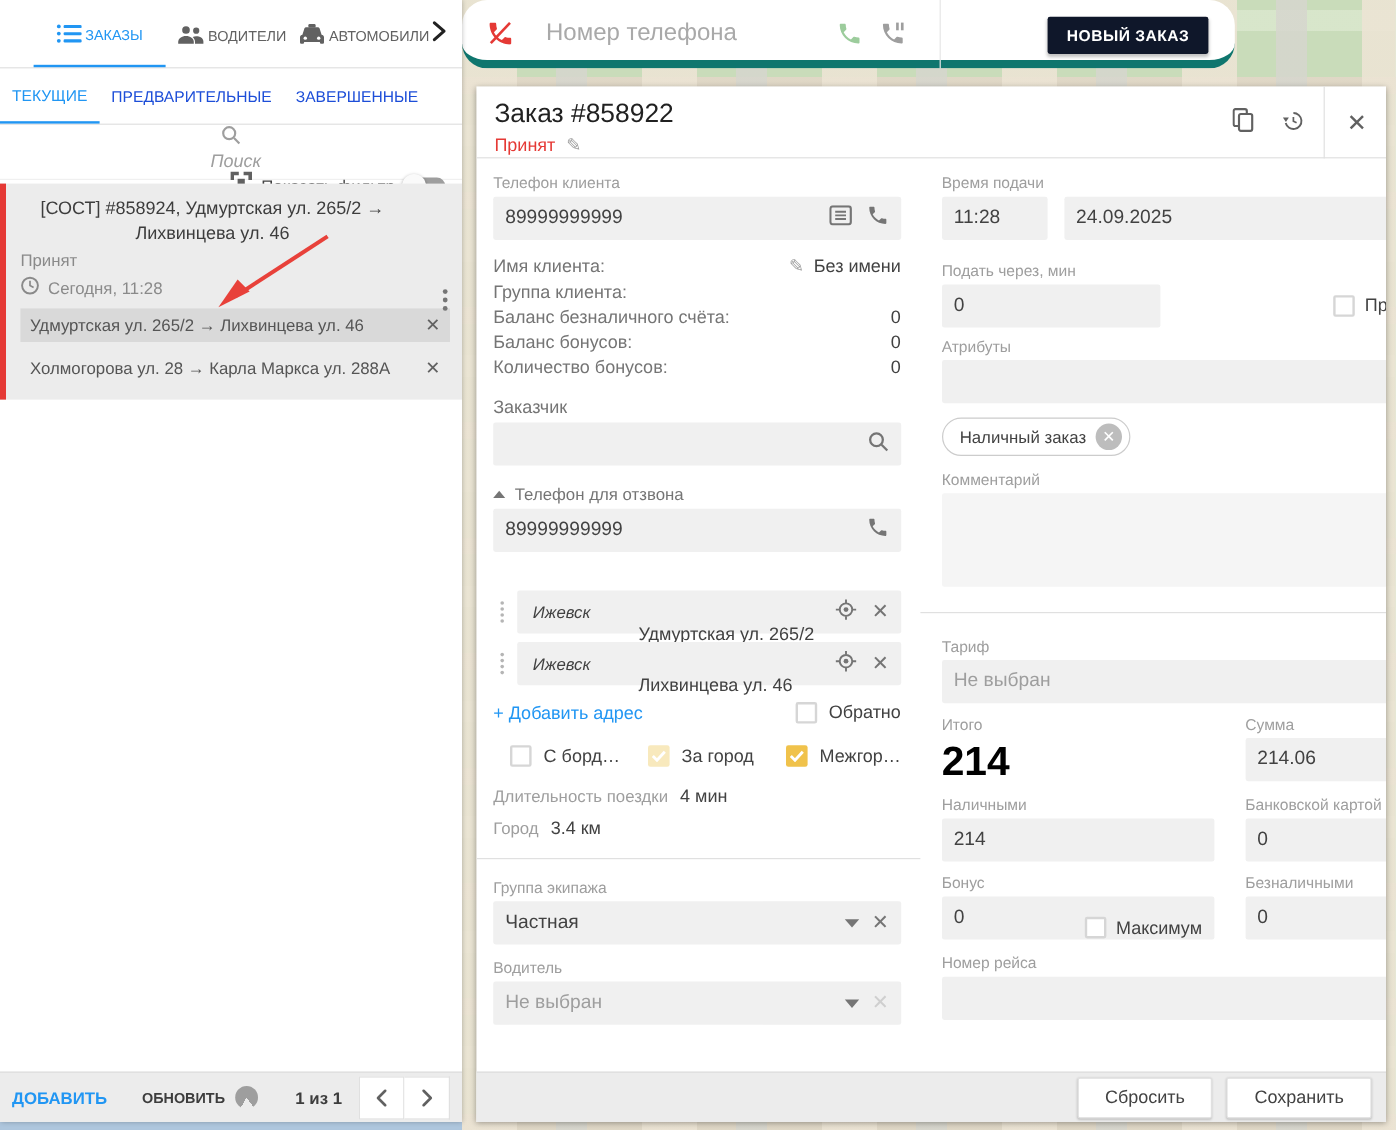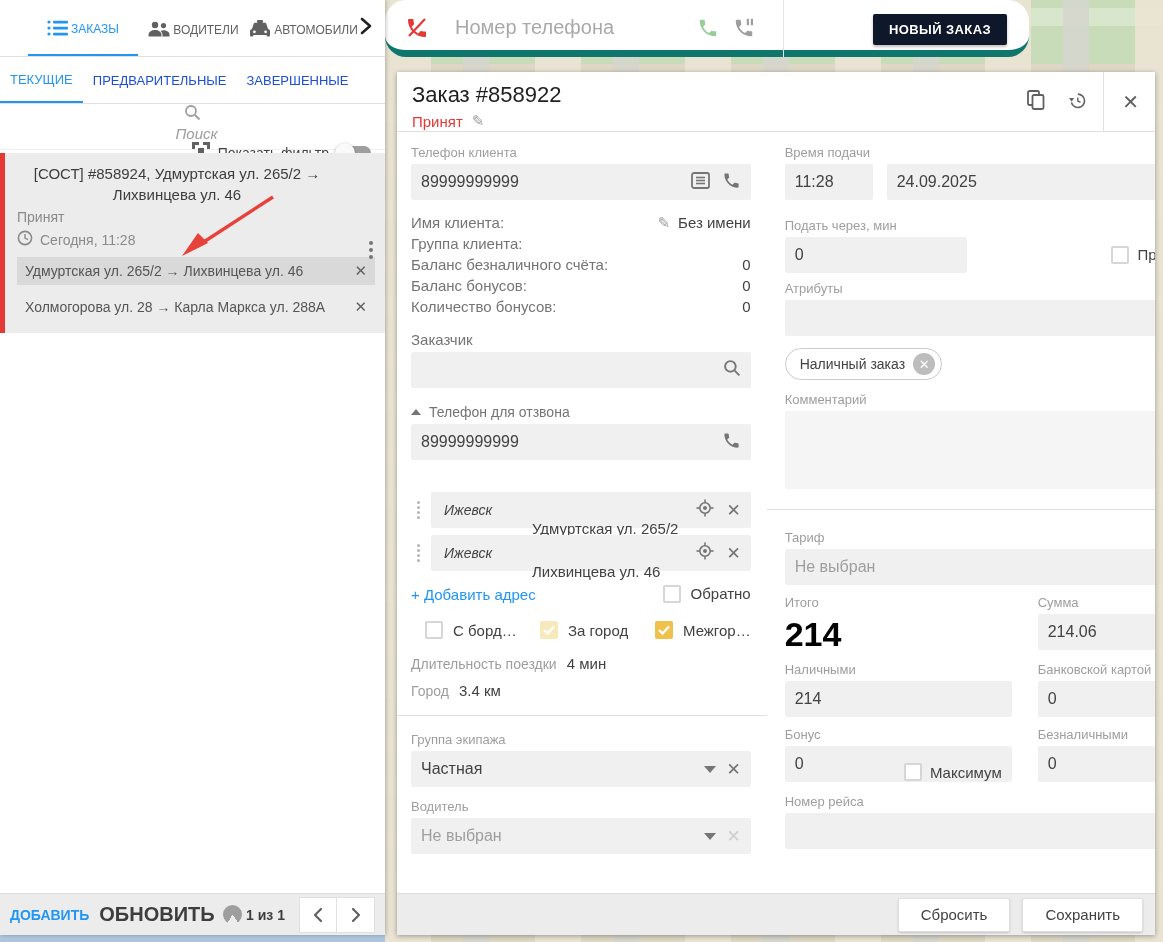--- a/index.html
+++ b/index.html
@@ -53,21 +53,21 @@
   .kebab { position:absolute; right:12px; top:88px; width:4px; cursor:pointer; }
   .kebab i { display:block; width:4px; height:4px; border-radius:50%; background:#757575; margin-bottom:3px; }
   .route-chip { display:flex; align-items:center; margin-top:8px; padding:5px 8px 5px 8px;
     font-size:14px; color:#555; }
   .route-chip.selected { background:#d9d9d9; }
   .route-chip .x { margin-left:auto; color:#616161; font-size:15px; cursor:pointer; padding-left:6px; }
 
   #sidebar-footer { position:absolute; left:0; bottom:0; width:100%; height:42px; background:#ececec;
     display:flex; align-items:center; padding:0 10px; border-top:1px solid #ddd; }
   #add-link { color:#2196f3; font-size:14px; font-weight:bold; cursor:pointer; }
-  #refresh-link { color:#3d3d3d; font-size:20px; font-weight:bold; margin-left:10px; cursor:pointer; }
+  #refresh-link { color:#3d3d3d; font-size:12px; font-weight:bold; margin-left:29px; cursor:pointer; }
   .pie { width:19px; height:19px; border-radius:50%; margin-left:8px;
     background:conic-gradient(from 210deg, #9e9e9e 0 295deg, #ececec 295deg 360deg); }
   #pagination { margin-left:auto; font-size:14px; font-weight:bold; color:#3d3d3d; margin-right:14px; }
   .pager-btn { width:38px; height:36px; background:#fff; border:1px solid #e0e0e0; display:flex;
     align-items:center; justify-content:center; cursor:pointer; }
 
   
   #arrow-overlay { left:170px; top:185px; width:115px; height:80px; z-index:9; pointer-events:none; }
 
   

